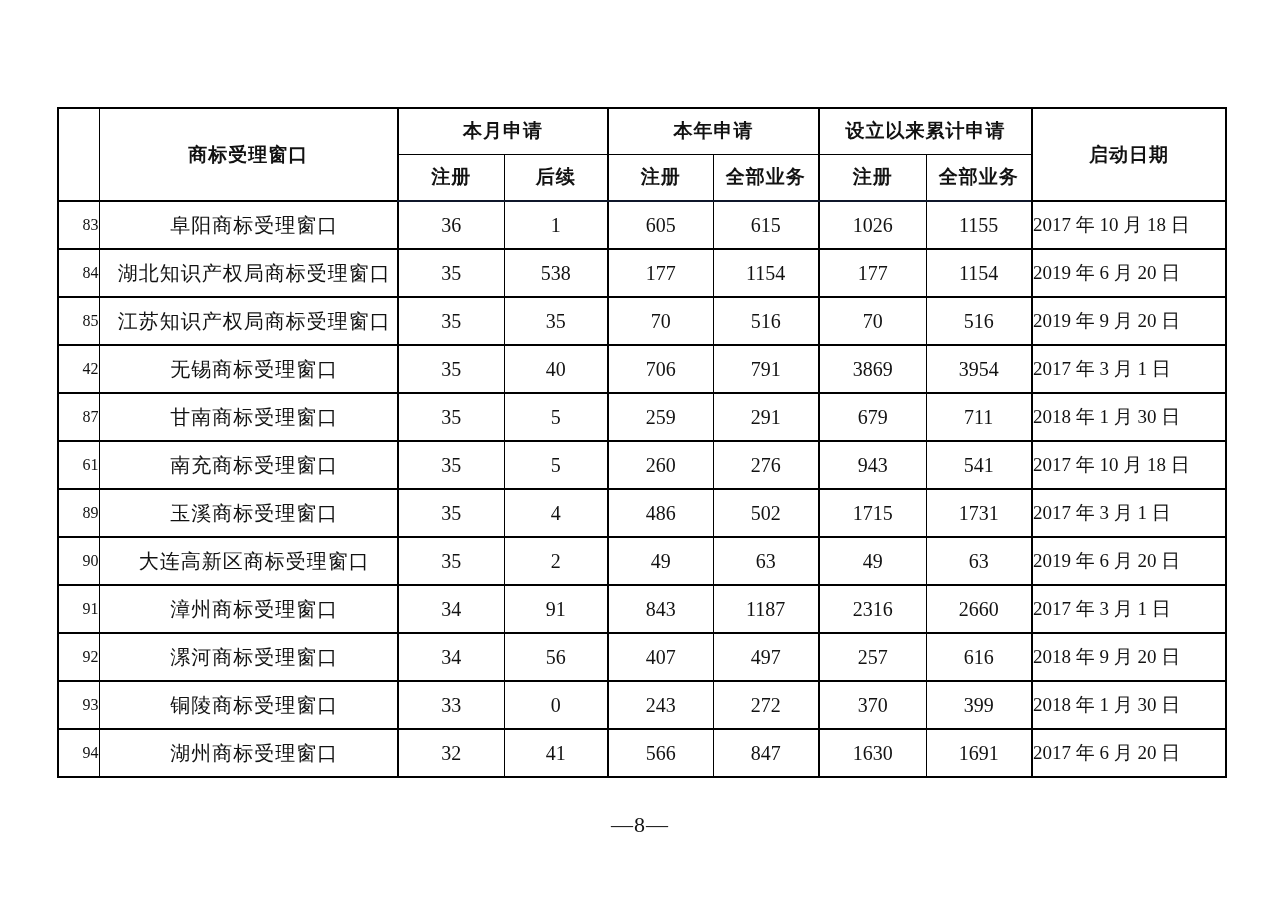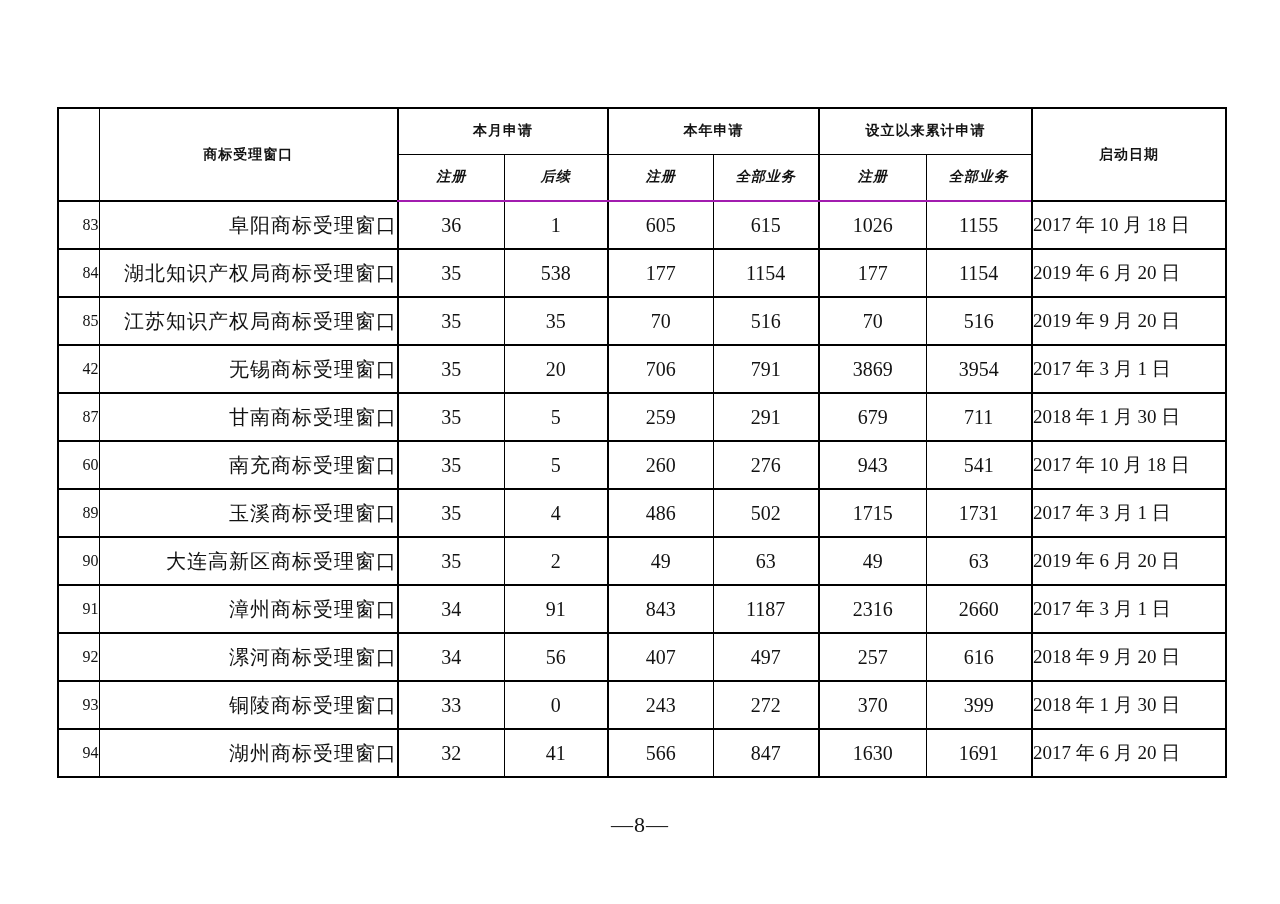--- a/index.html
+++ b/index.html
@@ -27,42 +27,42 @@
     border: 1px solid #000;
     overflow: hidden;
     white-space: nowrap;
   }
   
   .stat-table .gb { border-left: 2px solid #000; }
   
   .stat-table thead th {
     font-family: "Liberation Sans", "DejaVu Sans", sans-serif;
     font-weight: bold;
-    font-size: 14px;
+    font-size: 19px;
     text-align: center;
     vertical-align: middle;
     letter-spacing: 1px;
   }
   .stat-table thead tr.group-row th { height: 46px; }
   .stat-table thead tr.sub-row th  { height: 47px; }
-  .stat-table thead tr.sub-row th  { border-bottom: 2px solid #a21caf; font-style: italic; }
+  .stat-table thead tr.sub-row th  { border-bottom: 2px solid #0f172a; }
   
   .stat-table tbody td {
     height: 48px;
     font-size: 20px;
     vertical-align: middle;
     border-top-width: 2px;
     border-bottom-width: 2px;
   }
   .stat-table td.c-no {
     text-align: right;
     font-size: 16px;
   }
   .stat-table td.c-name {
-    text-align: right;
+    text-align: center;
     padding-left: 12px;
     letter-spacing: 1px;
   }
   .stat-table td.c-num { text-align: center; }
   .stat-table td.c-date {
     text-align: left;
     font-size: 19px;
   }
   .footer-pagenum {
     position: absolute;
@@ -139,40 +139,40 @@
       <td class="c-num gb">70</td>
       <td class="c-num">516</td>
       <td class="c-num gb">70</td>
       <td class="c-num">516</td>
       <td class="c-date gb">2019 年 9 月 20 日</td>
     </tr>
         <tr>
       <td class="c-no">42</td>
       <td class="c-name">无锡商标受理窗口</td>
       <td class="c-num gb">35</td>
-      <td class="c-num">20</td>
+      <td class="c-num">40</td>
       <td class="c-num gb">706</td>
       <td class="c-num">791</td>
       <td class="c-num gb">3869</td>
       <td class="c-num">3954</td>
       <td class="c-date gb">2017 年 3 月 1 日</td>
     </tr>
         <tr>
       <td class="c-no">87</td>
       <td class="c-name">甘南商标受理窗口</td>
       <td class="c-num gb">35</td>
       <td class="c-num">5</td>
       <td class="c-num gb">259</td>
       <td class="c-num">291</td>
       <td class="c-num gb">679</td>
       <td class="c-num">711</td>
       <td class="c-date gb">2018 年 1 月 30 日</td>
     </tr>
         <tr>
-      <td class="c-no">60</td>
+      <td class="c-no">61</td>
       <td class="c-name">南充商标受理窗口</td>
       <td class="c-num gb">35</td>
       <td class="c-num">5</td>
       <td class="c-num gb">260</td>
       <td class="c-num">276</td>
       <td class="c-num gb">943</td>
       <td class="c-num">541</td>
       <td class="c-date gb">2017 年 10 月 18 日</td>
     </tr>
         <tr>

